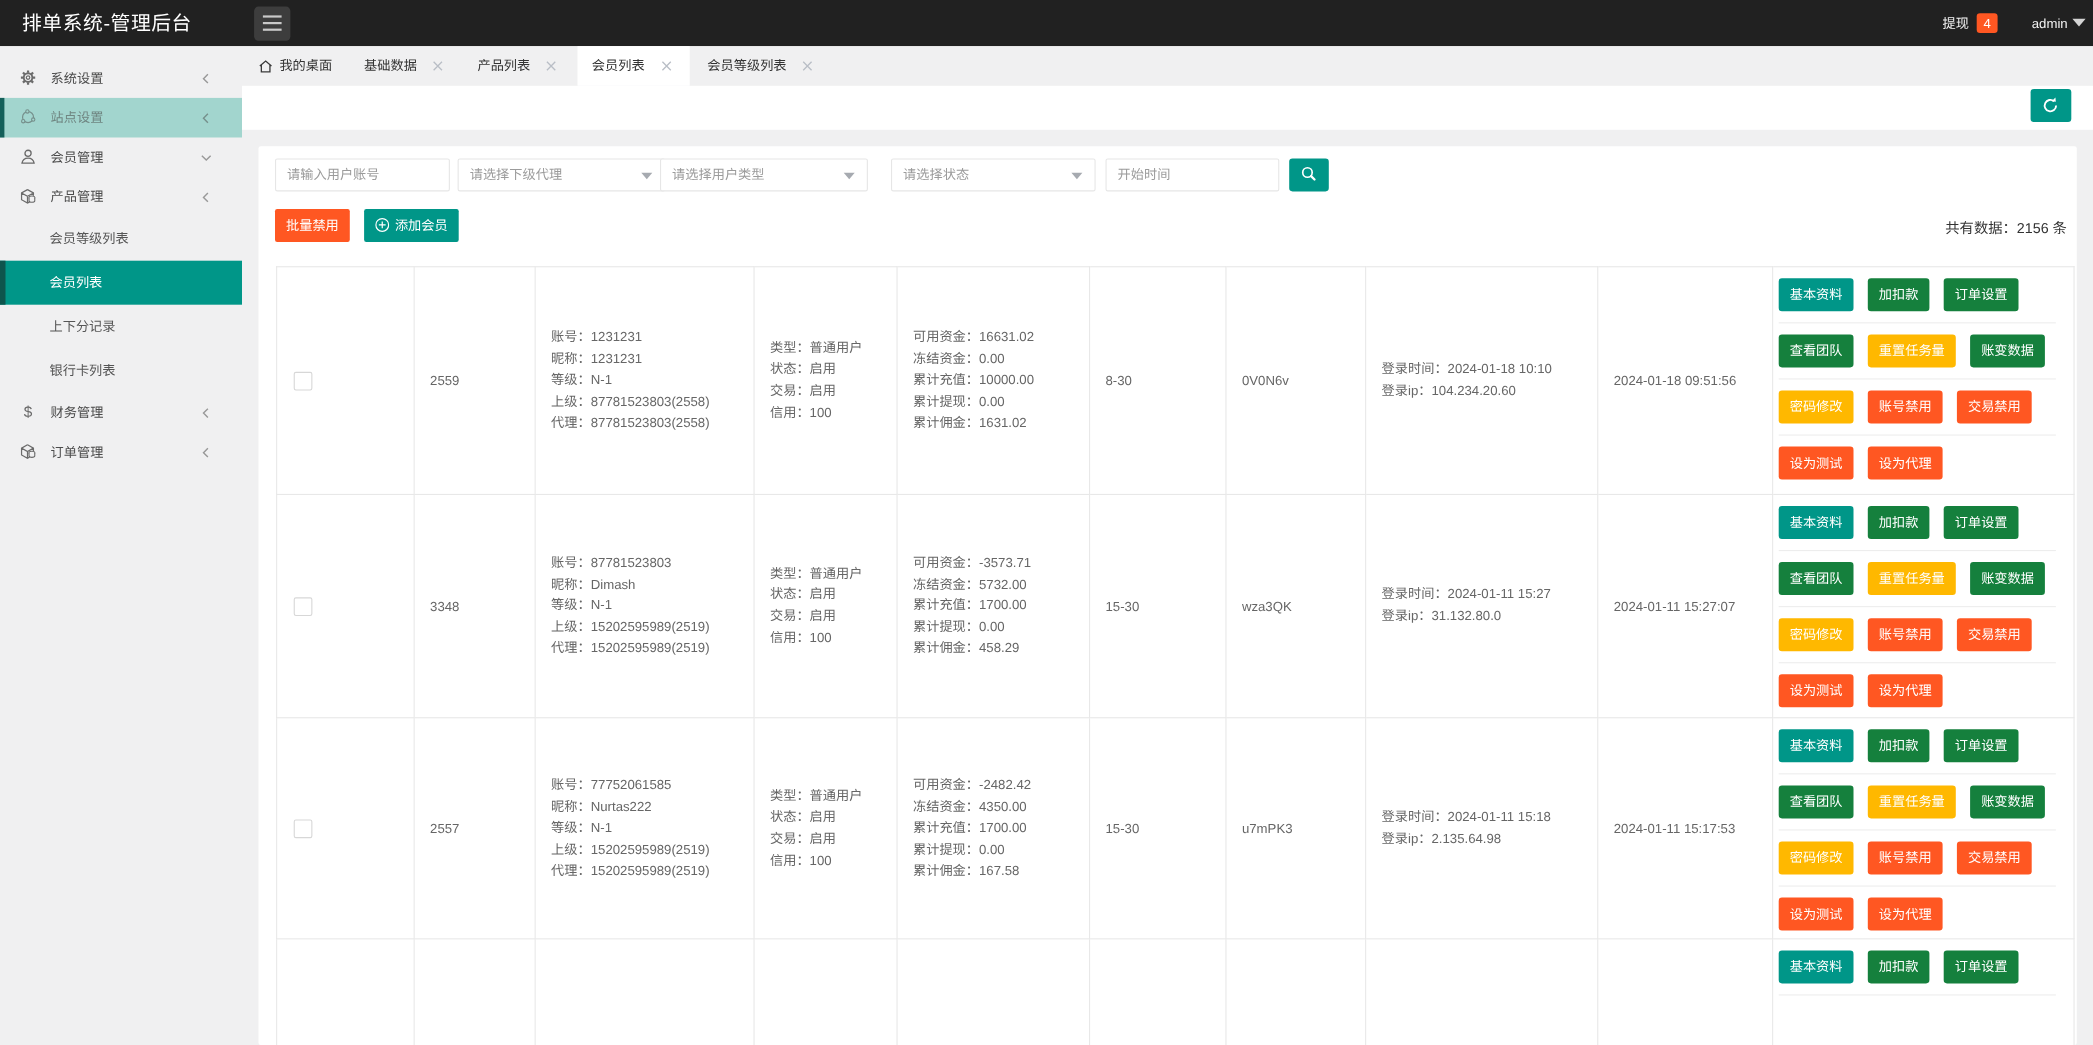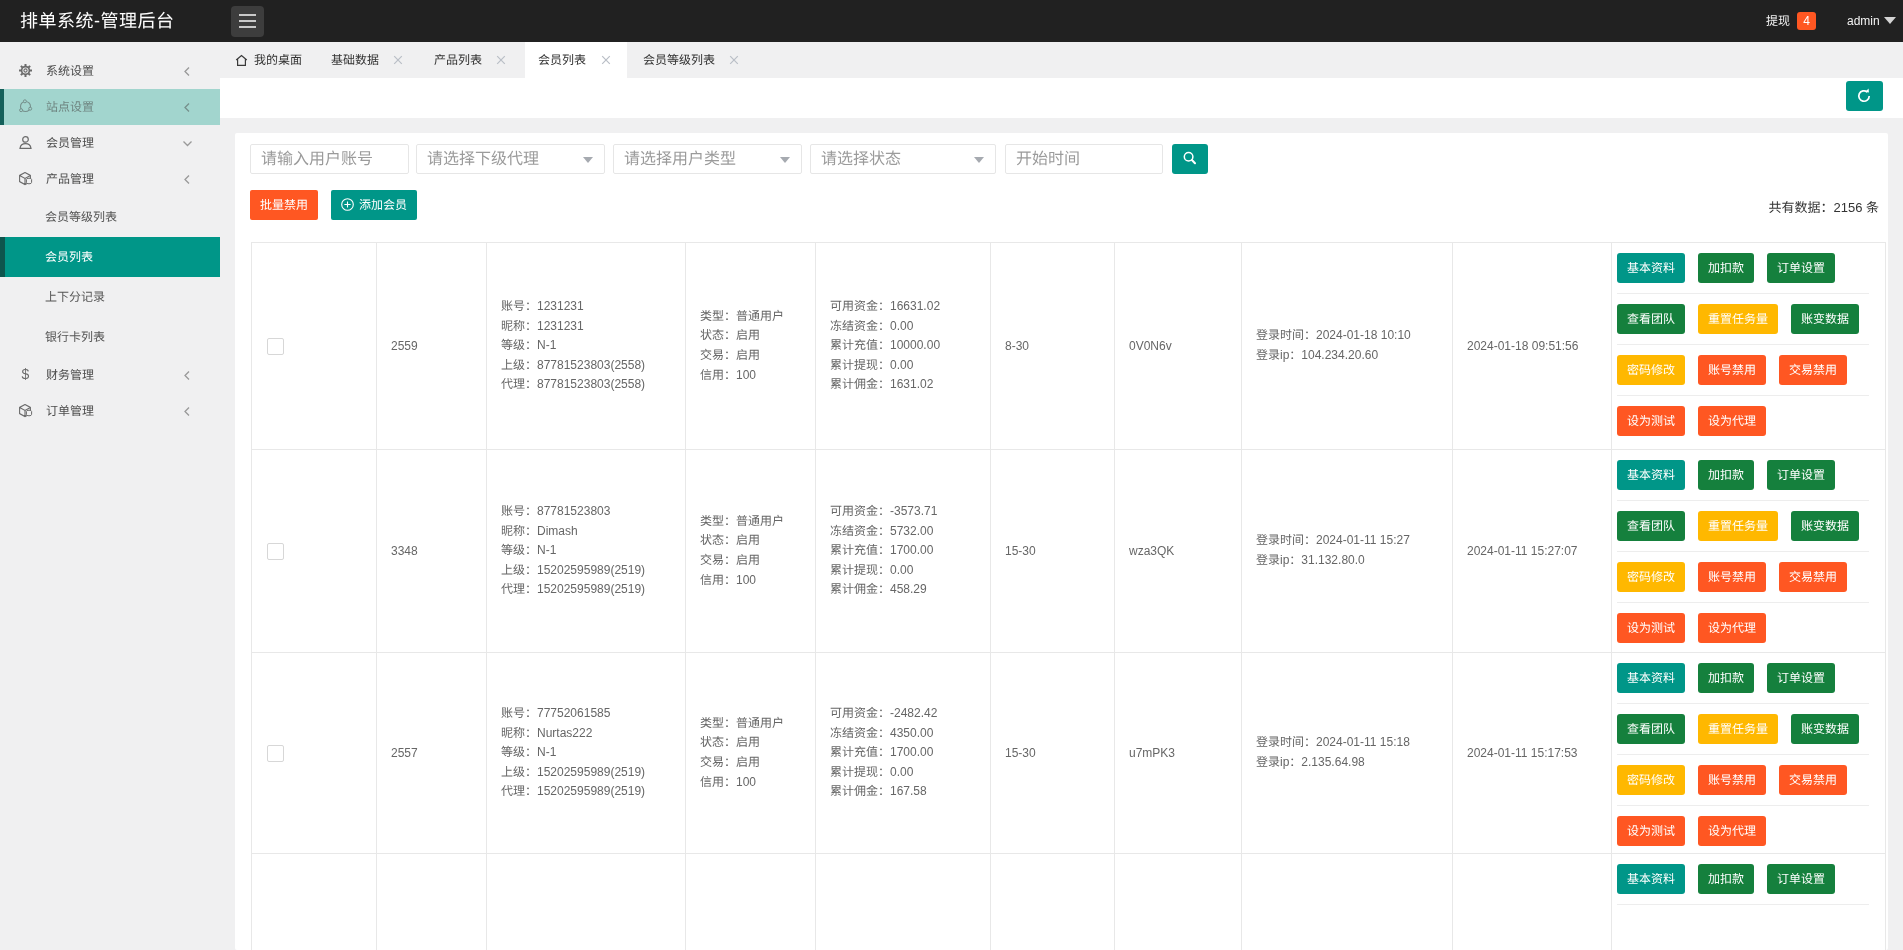--- a/index.html
+++ b/index.html
@@ -29,21 +29,21 @@
 
 #tabs{position:absolute;left:220px;top:42px;width:1683px;height:36px;background:#f0f0f1;white-space:nowrap;font-size:0}
 .tab{display:inline-flex;align-items:center;height:36px;font-size:12px;color:#333;position:relative;vertical-align:top}
 .tab .t{line-height:36px}
 .tabact{background:#fff}
 
 #band{position:absolute;left:220px;top:78px;width:1683px;height:40px;background:#fff}
 #refresh{position:absolute;left:1626px;top:3px;width:37px;height:30px;background:#009688;border-radius:3px}
 
 #card{position:absolute;left:235px;top:133px;width:1653px;height:817px;background:#fff;border-radius:2px;overflow:hidden}
-.inp{position:absolute;top:11px;height:30px;border:1px solid #e6e6e6;border-radius:2px;background:#fff;font-size:16px;color:#9b9b9b;line-height:28px;padding-left:10px}
+.inp{position:absolute;top:11px;height:30px;border:1px solid #e6e6e6;border-radius:2px;background:#fff;font-size:12px;color:#9b9b9b;line-height:28px;padding-left:10px}
 .sel .car{position:absolute;right:11px;top:12px;width:0;height:0;border:5px solid transparent;border-top:6px solid #a6aab0}
 .btn{position:absolute;top:57px;height:30px;line-height:30px;border-radius:2px;color:#fff;font-size:12px;text-align:center}
 #searchbtn{position:absolute;left:937px;top:11px;width:36px;height:30px;background:#009688;border-radius:3px}
 #total{position:absolute;right:9px;top:64px;font-size:13px;color:#333}
 
 table{border-collapse:collapse;table-layout:fixed;position:absolute;left:16px;top:109px;width:1634px}
 th,td{border:1px solid #e8e8e8;font-weight:normal;text-align:left;vertical-align:middle;overflow:hidden}
 th{height:38px;background:#f1f1f2;color:#555;font-size:12px;padding-left:14px}
 th .ckb{margin-top:2px}
 td{color:#666;font-size:12px;padding-left:14px}
@@ -200,21 +200,21 @@
     <svg width="20" height="20" viewBox="0 0 20 20" style="position:absolute;left:8px;top:5px">
         <path d="M15.2 10 a5.2 5.2 0 1 1 -1.9 -4" fill="none" stroke="#fff" stroke-width="1.7"></path>
         <path d="M14.6 2.6 L14.9 6.4 L11.1 6.1 Z" fill="#fff"></path>
       </svg>
   </div>
 </div>
 
 <div id="card">
   <div class="inp" style="left:15px;width:159px">请输入用户账号</div>
   <div class="inp sel" style="left:181px;width:189px">请选择下级代理<span class="car"></span></div>
-  <div class="inp sel" style="left:378px;width:189px">请选择用户类型<span class="car"></span></div>
+  <div class="inp sel" style="left:365px;width:189px">请选择用户类型<span class="car"></span></div>
   <div class="inp sel" style="left:575px;width:186px">请选择状态<span class="car"></span></div>
   <div class="inp" style="left:770px;width:158px">开始时间</div>
   <div id="searchbtn">
     <svg width="18" height="18" viewBox="0 0 18 18" style="position:absolute;left:9px;top:6px">
         <circle cx="7.6" cy="6.8" r="4.3" fill="none" stroke="#fff" stroke-width="1.5"></circle>
         <line x1="10.9" y1="10.1" x2="14" y2="13.2" stroke="#fff" stroke-width="2.1" stroke-linecap="round"></line>
       </svg>
   </div>
   <div class="btn red" style="left:15px;width:68px">批量禁用</div>
   <div class="btn teal" style="left:96px;width:86px">

